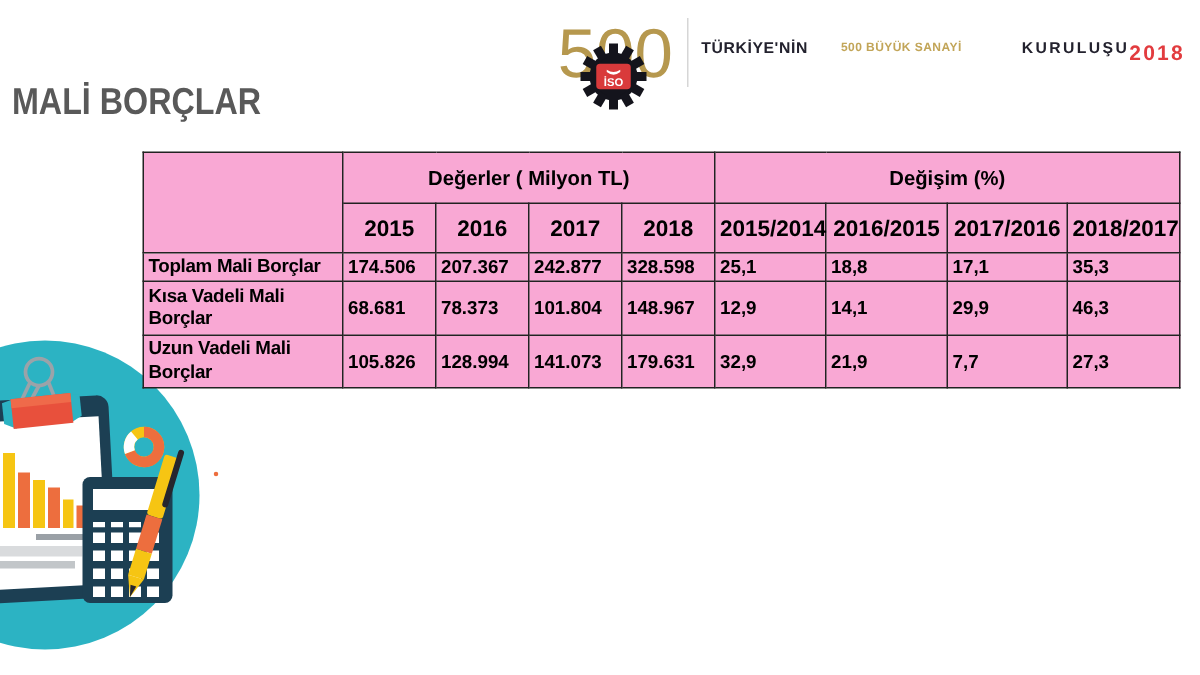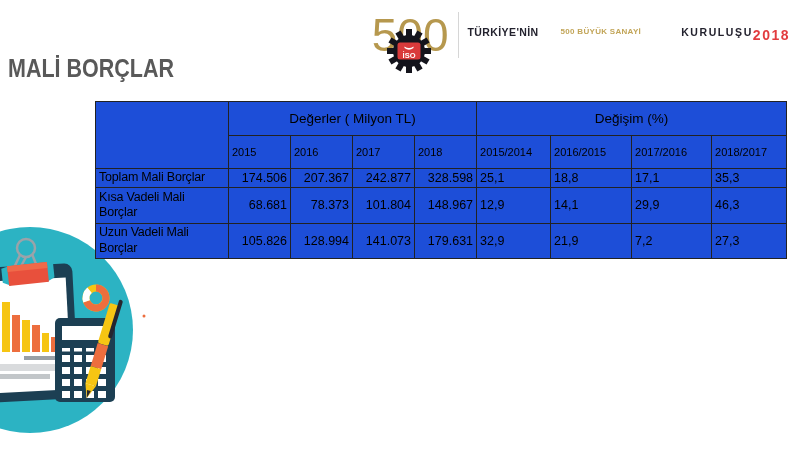--- a/index.html
+++ b/index.html
@@ -29,28 +29,28 @@
     font-size:25px; font-weight:bold; color:#595959;
     transform:scaleX(.86); transform-origin:left center; white-space:nowrap;
   }
 
   
   table.debts {
     position:absolute; left:95px; top:101px; width:691px;
     border-collapse:collapse; table-layout:fixed; z-index:2;
   }
   table.debts td {
-    border:1.5px solid #222222; background:#1d4ed8; color:#000;
-    font-weight:normal; font-size:12.5px; padding:1px 3px; vertical-align:middle;
+    border:1.5px solid #222222; background:#f9a8d4; color:#000;
+    font-weight:bold; font-size:12.5px; padding:1px 3px; vertical-align:middle;
   }
   tr.group-header td { font-size:13.5px; text-align:center; height:31px; }
-  tr.year-header td  { font-size:11px;   text-align:left; height:30px; }
+  tr.year-header td  { font-size:15px;   text-align:center; height:30px; }
   td.row-label { text-align:left; padding-left:5px; padding-right:2px; font-size:12px; letter-spacing:-0.2px; line-height:1.25; }
   tr.data-row-1 td.row-label { white-space:nowrap; overflow:hidden; }
-  td.num { text-align:right; padding-right:5px; }
+  td.num { padding-right:5px; }
   td.pct { text-align:left; }
   tr.data-row-1 { height:16px; }
   tr.data-row-2 { height:36px; }
   tr.data-row-3 { height:35px; }
 
   
   .illus { position:absolute; left:0; top:222px; width:162px; height:228px; z-index:1; }
 </style>
 </head>
 <body>
@@ -145,21 +145,21 @@
         <td class="pct">46,3</td>
       </tr>
       <tr class="data-row-3">
         <td class="row-label">Uzun Vadeli Mali Borçlar</td>
         <td class="num">105.826</td>
         <td class="num">128.994</td>
         <td class="num">141.073</td>
         <td class="num">179.631</td>
         <td class="pct">32,9</td>
         <td class="pct">21,9</td>
-        <td class="pct">7,2</td>
+        <td class="pct">7,7</td>
         <td class="pct">27,3</td>
       </tr>
     </tbody>
   </table>
 
   <div class="illus">
     <svg width="162" height="228" viewBox="0 0 162 228">
 
       <circle cx="30" cy="108" r="103" fill="#2cb3c3"></circle>
 

